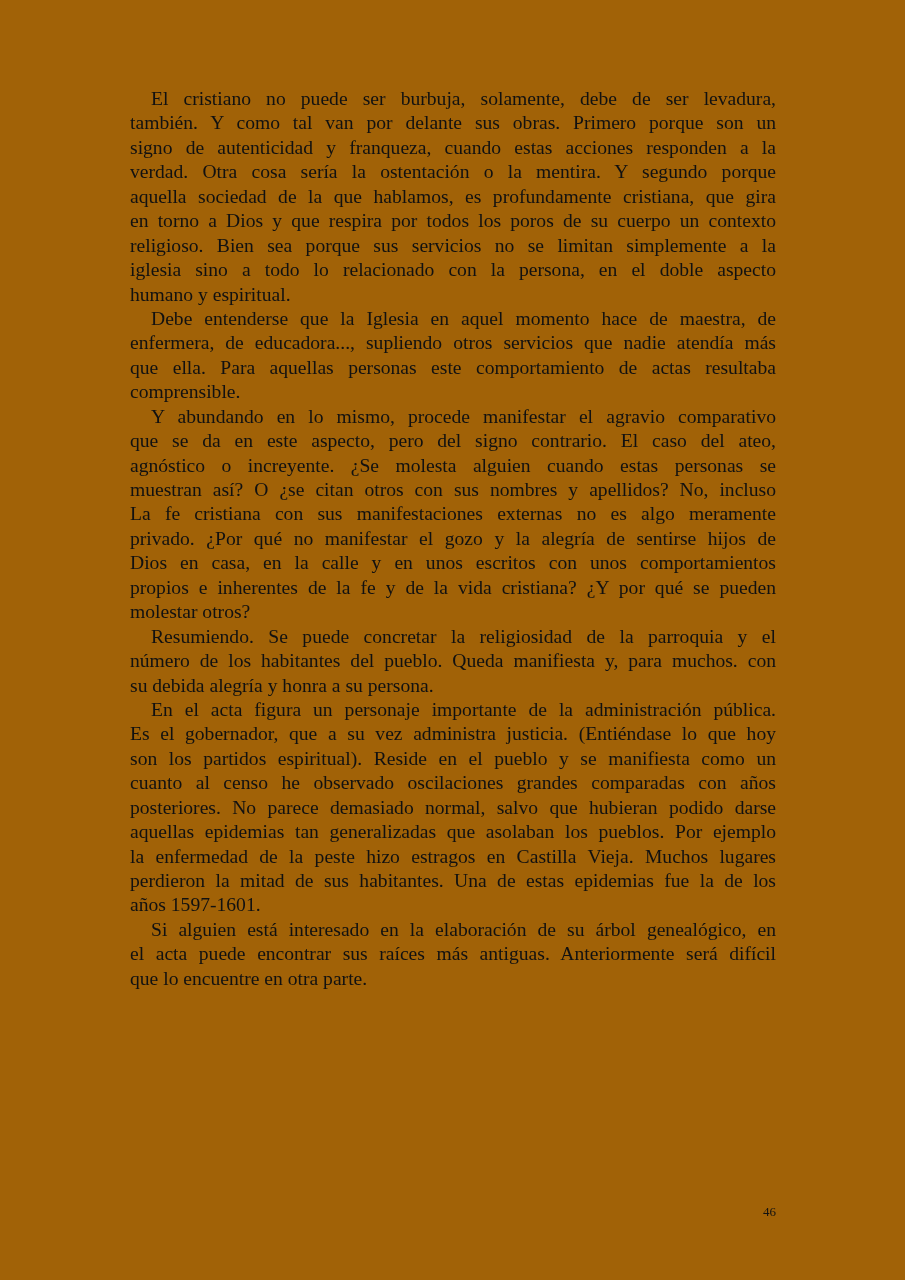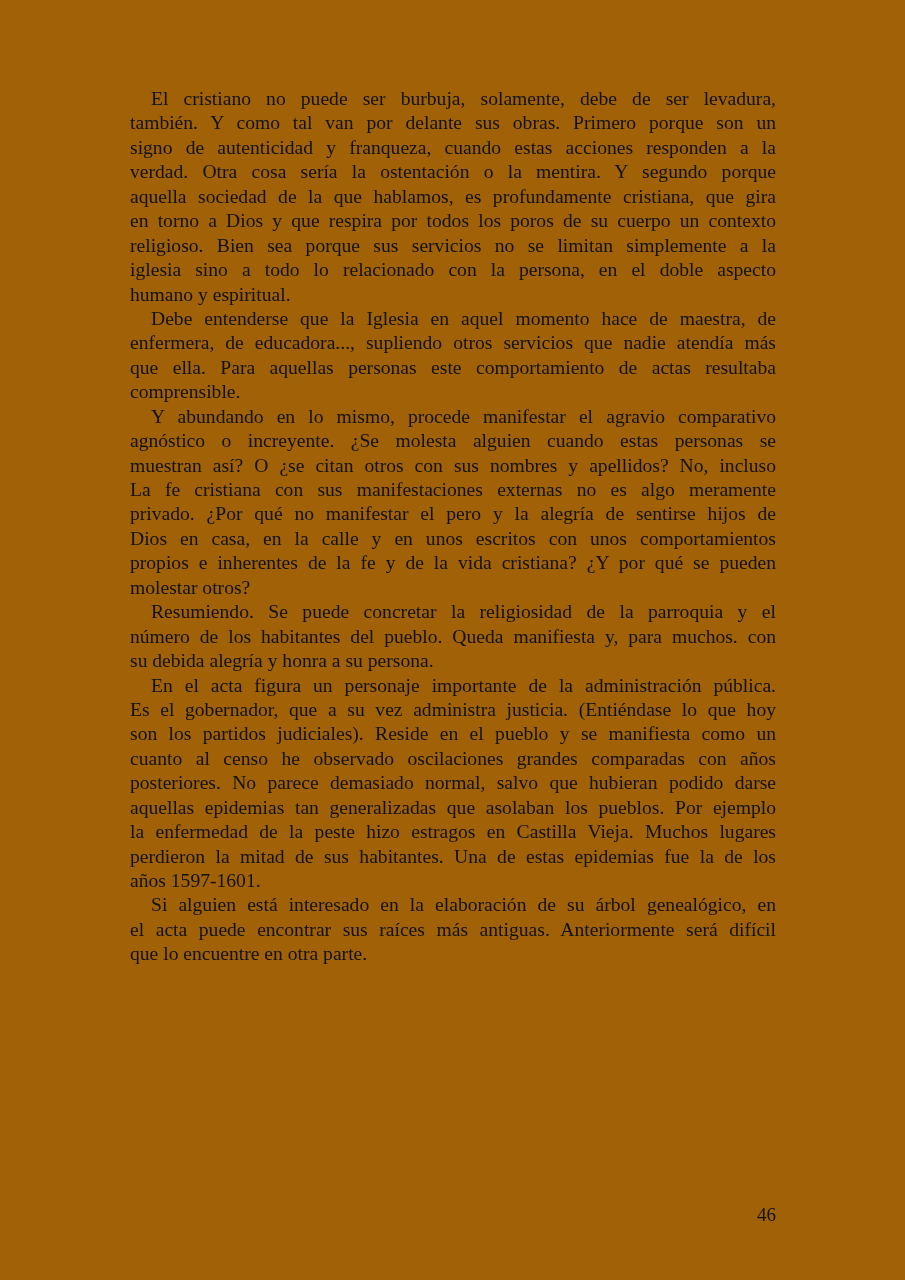--- a/index.html
+++ b/index.html
@@ -10,21 +10,21 @@
     font-family: "Liberation Serif", serif; font-size: 19.6px; color: #111;
   }
   .line {
     display: block; height: 24.45px; line-height: 24.45px;
     white-space: nowrap; text-align: justify; text-align-last: justify;
   }
   .line.last { text-align-last: left; }
   .line.indent { padding-left: 21px; }
   .page-number {
     position: absolute; left: 740px; top: 1204px; width: 36px; text-align: right;
-    font-family: "Liberation Serif", serif; font-size: 19px; color: #111;
+    font-family: "Liberation Serif", serif; font-size: 13px; color: #111;
   }
 </style>
 </head>
 <body>
 
 <div class="page">
   <div class="text-block">
 
     <div>
       <span class="line indent">El cristiano no puede ser burbuja, solamente,  debe de ser levadura,</span>
@@ -40,39 +40,40 @@
 
     <div>
       <span class="line indent">Debe entenderse que la Iglesia en aquel momento hace de maestra, de</span>
       <span class="line">enfermera, de educadora..., supliendo otros servicios que nadie atendía más</span>
       <span class="line">que ella. Para aquellas personas este comportamiento de actas resultaba</span>
       <span class="line last">comprensible.</span>
     </div>
 
     <div>
       <span class="line indent">Y abundando en lo mismo, procede manifestar  el agravio comparativo</span>
+      <span class="line">que se da en este aspecto, pero del signo contrario. El caso del ateo,</span>
       <span class="line">agnóstico o increyente. ¿Se molesta alguien cuando estas personas se</span>
       <span class="line">muestran así? O ¿se citan otros con sus nombres y apellidos?  No, incluso</span>
       <span class="line">La fe cristiana con sus manifestaciones externas no es algo meramente</span>
-      <span class="line">privado. ¿Por qué no manifestar el pero y la alegría de sentirse hijos de</span>
+      <span class="line">privado. ¿Por qué no manifestar el gozo y la alegría de sentirse hijos de</span>
       <span class="line">Dios en casa, en la calle y en unos escritos con unos comportamientos</span>
       <span class="line">propios e inherentes de la fe y de la vida cristiana? ¿Y por qué se pueden</span>
       <span class="line last">molestar otros?</span>
     </div>
 
     <div>
       <span class="line indent">Resumiendo. Se puede concretar la religiosidad de la parroquia y el</span>
       <span class="line">número de los habitantes del pueblo. Queda manifiesta y, para muchos. con</span>
       <span class="line last">su debida alegría y honra a su persona.</span>
     </div>
 
     <div>
       <span class="line indent">En el acta figura un personaje importante de la administración pública.</span>
       <span class="line">Es el gobernador, que a su vez administra justicia. (Entiéndase lo que hoy</span>
-      <span class="line">son los partidos judiciales).  Reside en el pueblo y se manifiesta como un</span>
+      <span class="line">son los partidos espiritual).  Reside en el pueblo y se manifiesta como un</span>
     </div>
 
     <div>
       <span class="line">cuanto al censo he observado oscilaciones grandes comparadas con años</span>
       <span class="line">posteriores. No parece demasiado normal, salvo que hubieran podido darse</span>
       <span class="line">aquellas epidemias tan generalizadas que asolaban los pueblos. Por ejemplo</span>
       <span class="line">la enfermedad de la peste hizo estragos en Castilla Vieja. Muchos lugares</span>
       <span class="line">perdieron la mitad de sus habitantes. Una de estas epidemias fue la de los</span>
       <span class="line last">años 1597-1601.</span>
     </div>

